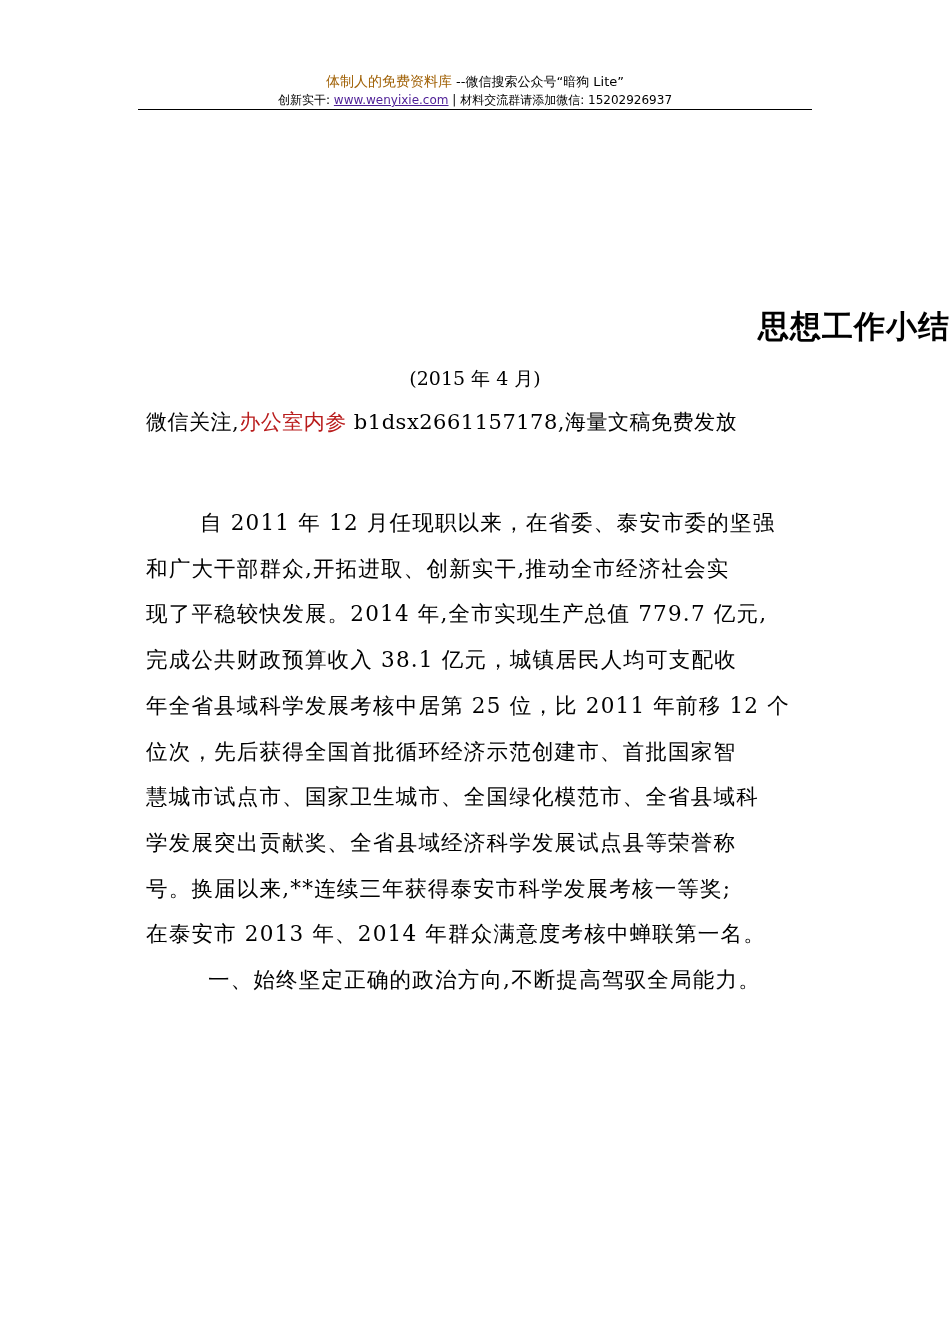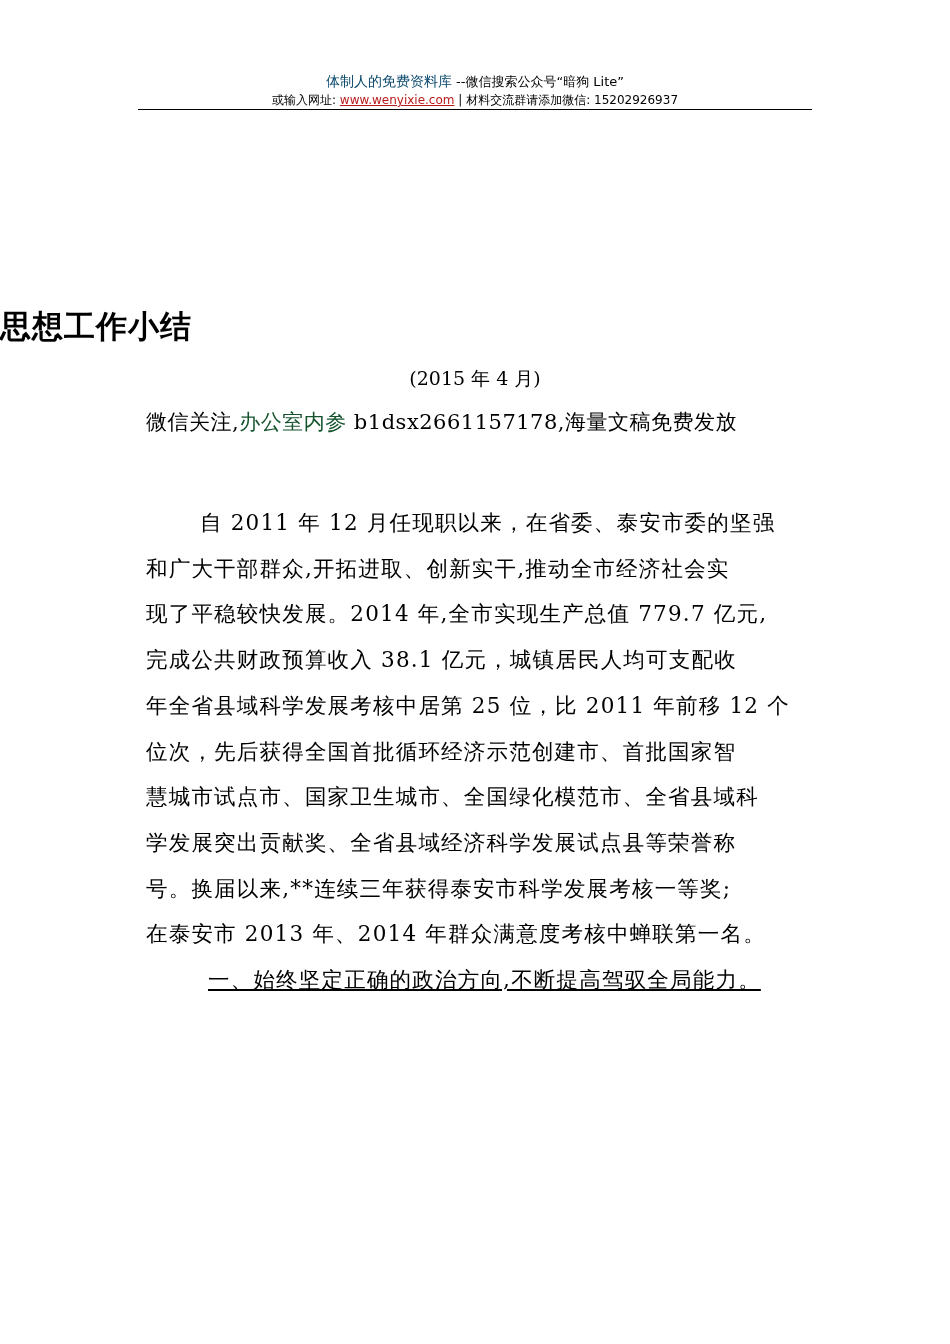--- a/index.html
+++ b/index.html
@@ -1,41 +1,41 @@
 <!DOCTYPE html>
 <html><head>
 <meta charset="utf-8">
 <style>
   html, body { margin: 0; padding: 0; background: #ffffff; }
   body { width: 950px; height: 1344px; position: relative; overflow: hidden; font-family: "DejaVu Serif", serif; color: #000; }
   .header { position: absolute; left: 138px; top: 72px; width: 674px; text-align: center; font-family: "DejaVu Sans", sans-serif; }
   .header-line1 { font-size: 13px; line-height: 18px; }
-  .header-line1 .brand { color: #0c4a6e; font-size: 14px; }
+  .header-line1 .brand { color: #a16207; font-size: 14px; }
   .header-line2 { font-size: 12px; line-height: 18px; }
-  .header-line2 a { color: #b91c1c; text-decoration: underline; }
+  .header-line2 a { color: #4c1d95; text-decoration: underline; }
   .header-rule { position: absolute; left: 138px; top: 109px; width: 674px; height: 1px; background: #000; }
-  .title { position: absolute; left: 0; top: 306px; width: 950px; text-align: left; font-size: 31px; font-weight: bold; letter-spacing: 1px; }
+  .title { position: absolute; left: 0; top: 306px; width: 950px; text-align: right; font-size: 31px; font-weight: bold; letter-spacing: 1px; }
   .date { position: absolute; left: 0; top: 366px; width: 950px; text-align: center; font-size: 19px; }
   .promo { position: absolute; left: 146px; top: 408px; width: 680px; font-size: 21px; letter-spacing: 0.5px; white-space: nowrap; }
-  .promo .red { color: #14532d; }
+  .promo .red { color: #b91c1c; }
   .body-text { position: absolute; left: 146px; top: 500px; width: 668px; font-size: 21.5px; line-height: 45.7px; letter-spacing: 1.2px; }
   .body-text p { margin: 0; }
   .line { display: block; white-space: nowrap; }
   .indent { padding-left: 54px; }
-  .indent2 { padding-left: 62px; text-decoration: underline; }
+  .indent2 { padding-left: 62px; }
 </style>
 </head>
 <body>
 
 <div class="header">
   <div class="header-line1">
     <span class="brand">体制人的免费资料库</span><span> --微信搜索公众号“暗狗 Lite”</span>
   </div>
   <div class="header-line2">
-    <span>或输入网址: </span><a>www.wenyixie.com</a><span> | 材料交流群请添加微信: 15202926937</span>
+    <span>创新实干: </span><a>www.wenyixie.com</a><span> | 材料交流群请添加微信: 15202926937</span>
   </div>
 </div>
 <div class="header-rule"></div>
 
 <div class="title">思想工作小结</div>
 <div class="date">(2015 年 4 月)</div>
 <div class="promo">
   <span>微信关注,</span><span class="red">办公室内参</span><span> b1dsx2661157178,海量文稿免费发放</span>
 </div>
 

